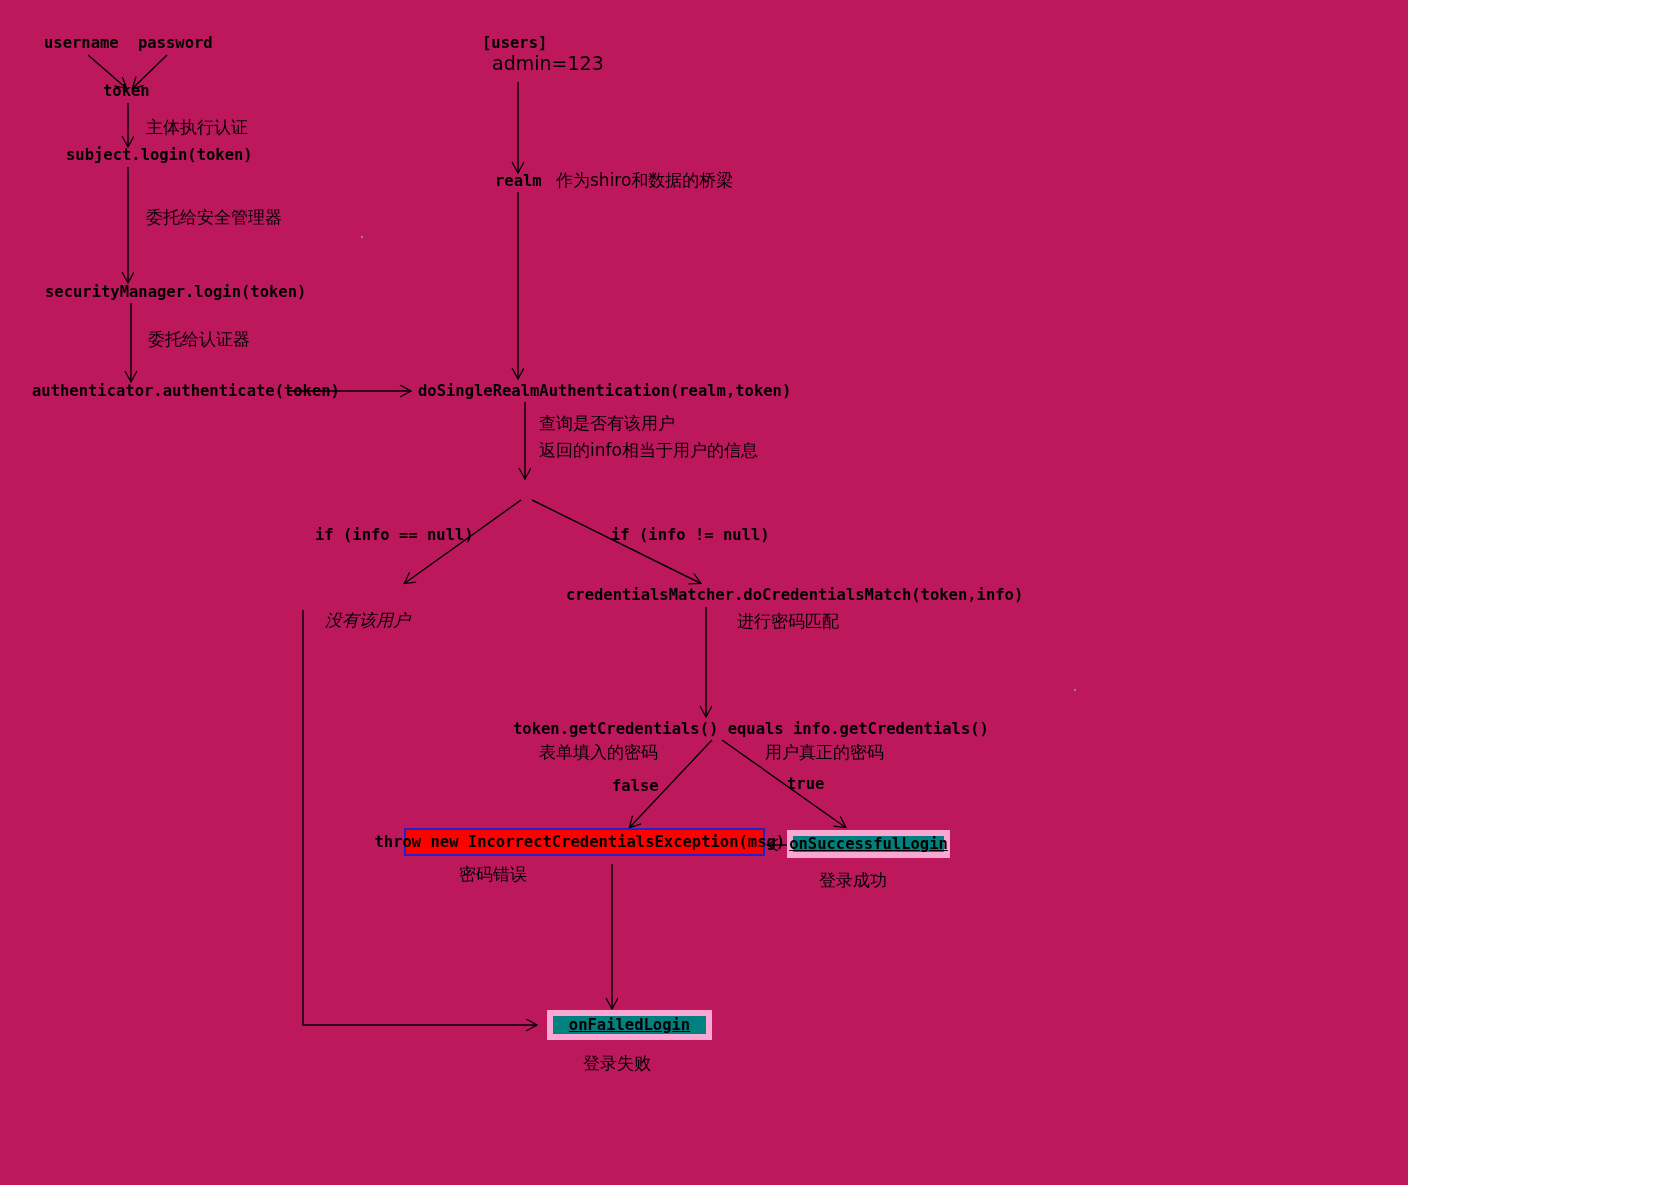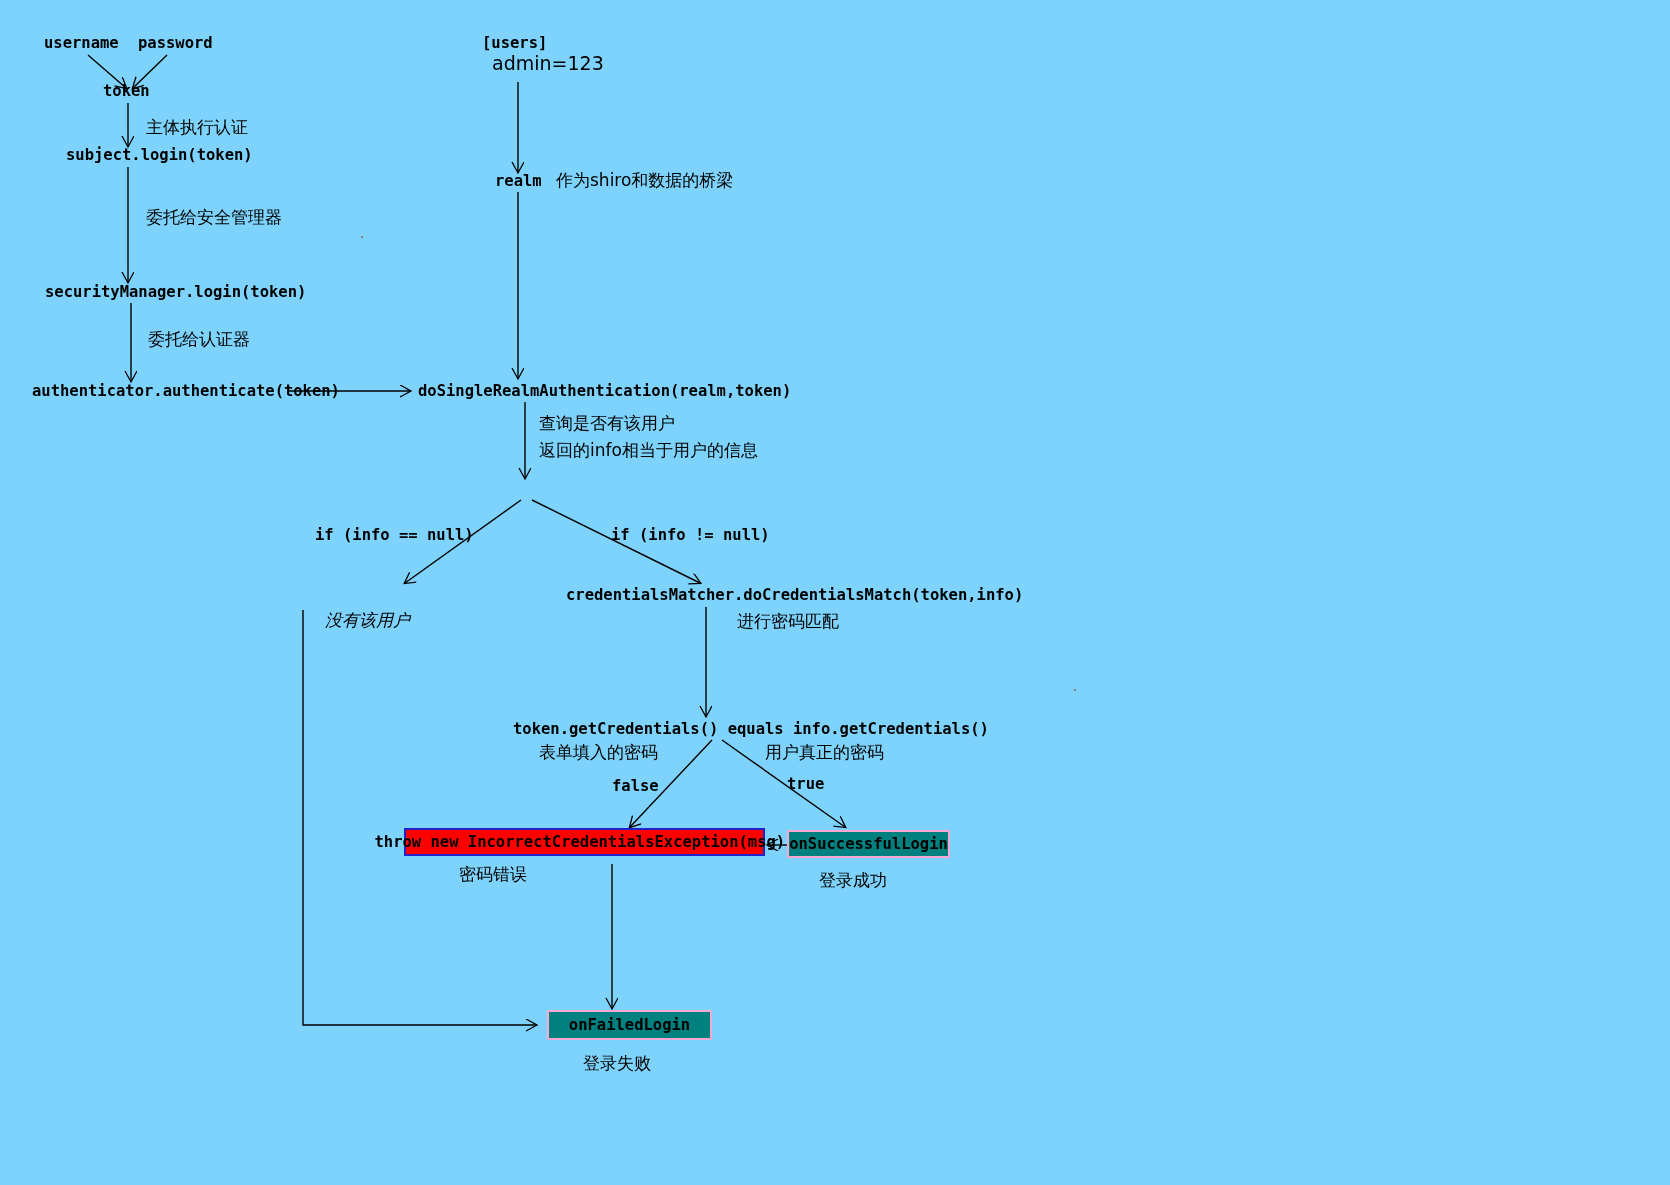--- a/index.html
+++ b/index.html
@@ -9,23 +9,23 @@
     background: #ffffff;
   }
   body {
     width: 1670px;
     height: 1185px;
     overflow: hidden;
     font-family: "DejaVu Sans Mono", monospace;
   }
   #canvas {
     position: relative;
-    width: 1670px;
+    width: 1408px;
     height: 1185px;
-    background: #7dd3fc;
+    background: #be185d;
     text-align: center;
   }
   svg#edges {
     position: absolute;
     left: 0;
     top: 0;
     width: 1670px;
     height: 1185px;
     pointer-events: none;
   }
@@ -64,22 +64,23 @@
     font-weight: bold;
     font-size: 15.5px;
   }
   .box-error {
     background: #ff0000;
     border: 2px solid #2222cc;
     color: #000000;
   }
   .box-ok {
     background: #00807f;
-    border: 2px solid #f9a8d4;
+    border: 6px solid #f9a8d4;
     color: #000000;
+    text-decoration: underline;
   }
 </style>
 </head>
 <body>
 
 <div id="canvas">
 
   <svg id="edges" viewBox="0 0 1670 1185" xmlns="http://www.w3.org/2000/svg">
     <defs>
       <marker id="ah" markerWidth="16" markerHeight="16" refX="11" refY="6" orient="auto" markerUnits="userSpaceOnUse">

